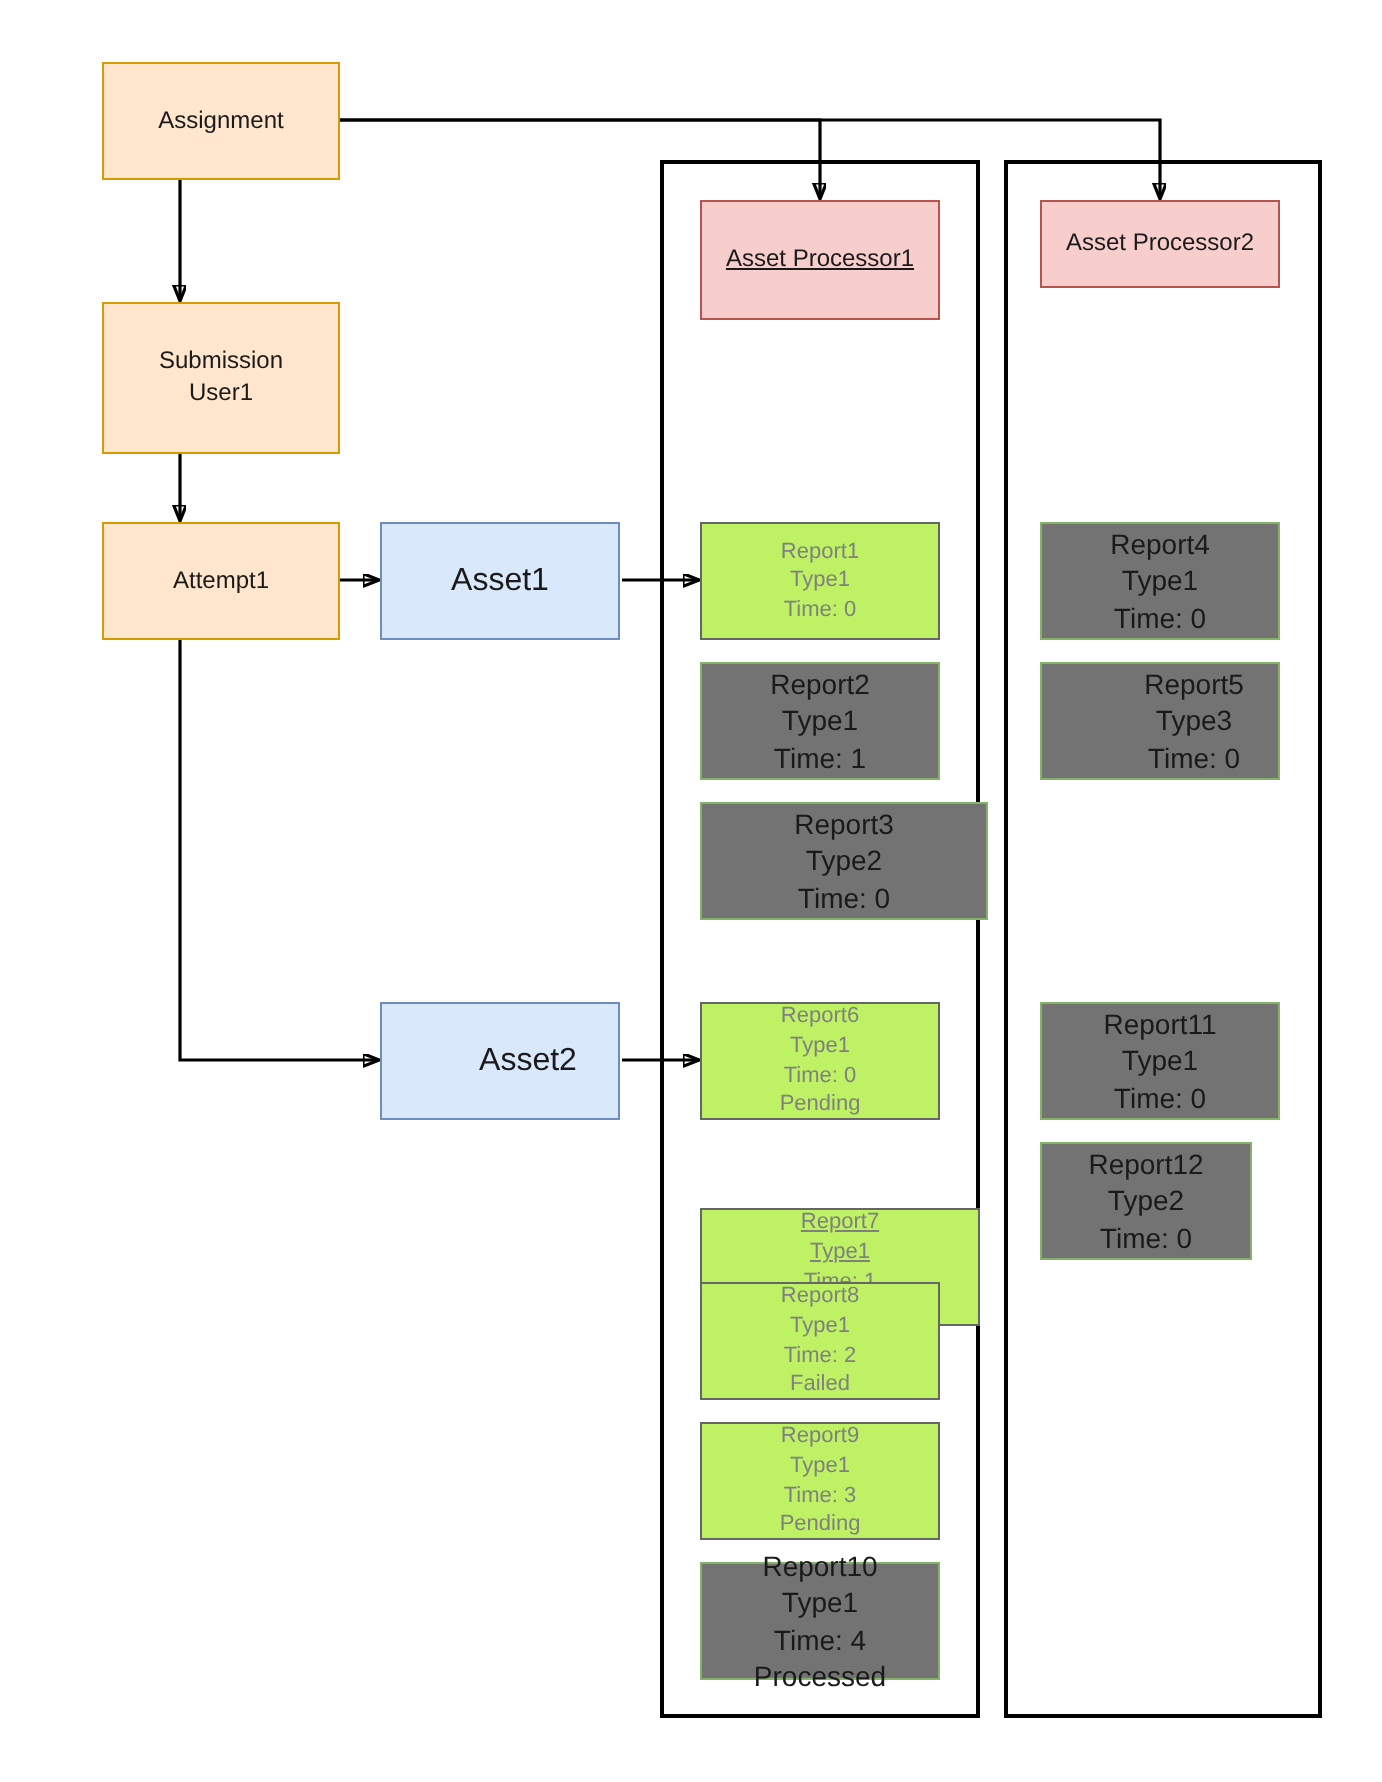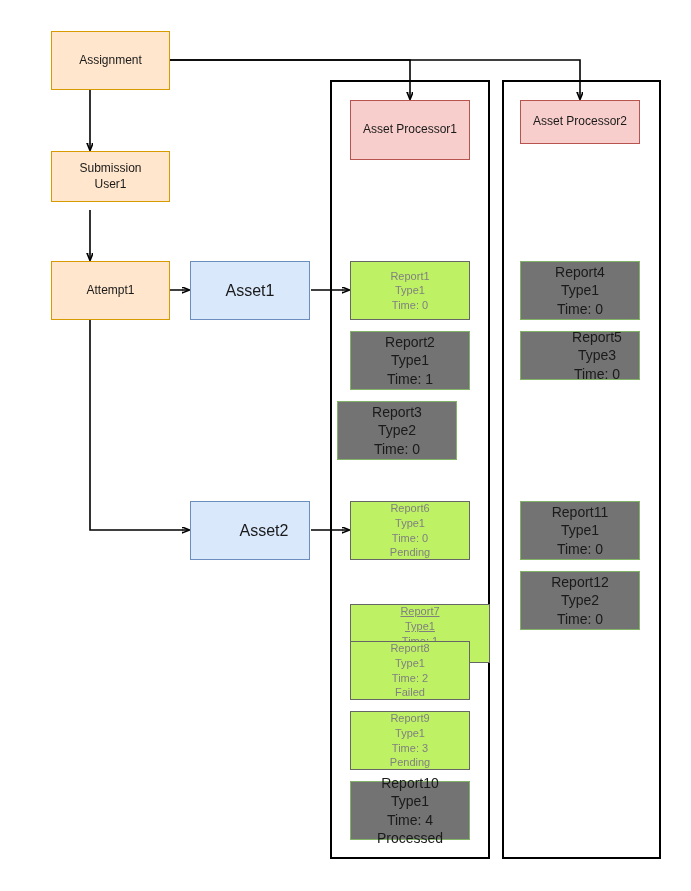--- a/index.html
+++ b/index.html
@@ -109,55 +109,55 @@
 
     <path d="M90,320 L90,530 L189,530" marker-end="url(#arrow)"></path>
 
     <path d="M311,290 L349,290" marker-end="url(#arrow)"></path>
 
     <path d="M311,530 L349,530" marker-end="url(#arrow)"></path>
   </svg>
 
   <div class="node node-orange" style="left:31px; top:31px; width:119px; height:59px;">Assignment</div>
 
-  <div class="node node-orange" style="left:31px; top:151px; width:119px; height:51px;">Submission
+  <div class="node node-orange" style="left:31px; top:151px; width:119px; height:76px;">Submission
 User1</div>
 
   <div class="node node-orange" style="left:31px; top:261px; width:119px; height:59px;">Attempt1</div>
 
   <div class="node node-blue" style="left:190px; top:261px; width:120px; height:59px;">Asset1</div>
 
   <div class="node node-blue" style="left:190px; top:501px; width:120px; height:59px;padding-left:28px;">Asset2</div>
 
-  <div class="node node-red" style="left:350px; top:100px; width:120px; height:60px;">Asset Processor1</div>
+  <div class="node node-red" style="left:350px; top:100px; width:120px; height:60px;text-decoration:underline;">Asset Processor1</div>
 
   <div class="node node-red" style="left:520px; top:100px; width:120px; height:44px;">Asset Processor2</div>
 
   <div class="node node-gray" style="left:350px; top:261px; width:120px; height:59px;">
     <span>Report1
 Type1
 Time: 0</span>
   </div>
   <div class="node node-green" style="left:350px; top:331px; width:120px; height:59px;">
     <span>Report2
 Type1
 Time: 1</span>
   </div>
-  <div class="node node-green" style="left:337px; top:401px; width:120px; height:59px;justify-content:center;">
+  <div class="node node-green" style="left:350px; top:401px; width:144px; height:59px;justify-content:center;">
     <span>Report3
 Type2
 Time: 0</span>
   </div>
 
   <div class="node node-green" style="left:520px; top:261px; width:120px; height:59px;">
     <span>Report4
 Type1
 Time: 0</span>
   </div>
-  <div class="node node-green" style="left:520px; top:331px; width:120px; height:49px;padding-left:34px;">
+  <div class="node node-green" style="left:520px; top:331px; width:120px; height:59px;padding-left:34px;">
     <span>Report5
 Type3
 Time: 0</span>
   </div>
 
   <div class="node node-gray" style="left:350px; top:501px; width:120px; height:59px;">
     <span>Report6
 Type1
 Time: 0
 Pending</span>
@@ -185,19 +185,19 @@
 Type1
 Time: 4
 Processed</span>
   </div>
 
   <div class="node node-green" style="left:520px; top:501px; width:120px; height:59px;">
     <span>Report11
 Type1
 Time: 0</span>
   </div>
-  <div class="node node-green" style="left:520px; top:571px; width:120px; height:59px;">
+  <div class="node node-green" style="left:520px; top:571px; width:106px; height:59px;">
     <span>Report12
 Type2
 Time: 0</span>
   </div>
 
 </div>
 
 </body></html>

